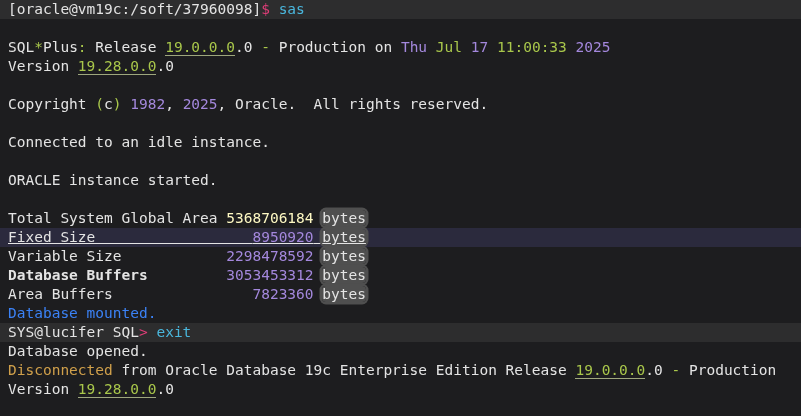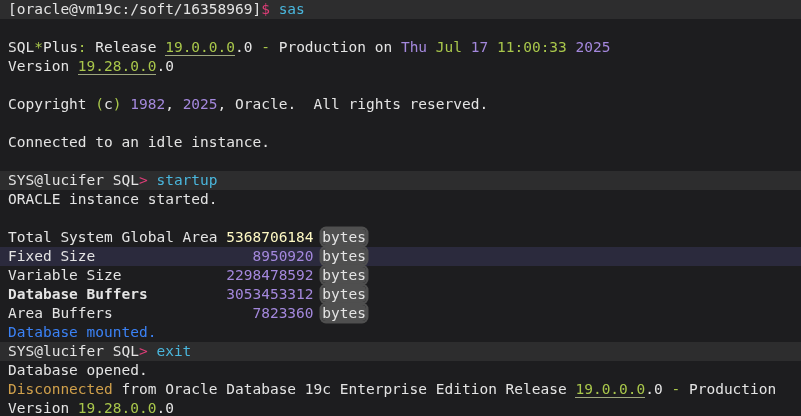--- a/index.html
+++ b/index.html
@@ -24,47 +24,47 @@
     line-height: 19px;
     padding: 0 8px;
     white-space: pre;
     color: var(--fg, #e4e4e4);
   }
   .line.command {
     background: var(--command-bar, #2d2d2e);
   }
   .line.row {
     background: var(--row-highlight, #2b2a3d);
+    text-decoration: underline;
   }
   .seg {
     white-space: pre;
   }
   .seg.underline {
     border-bottom: 1px solid rgba(202, 214, 158, 0.75);
   }
   .seg.badge {
     background: var(--badge-bg, #4f4f4f);
     border-radius: 4px;
     box-shadow: 0 0 0 2.5px var(--badge-bg, #4f4f4f);
   }
 </style>
 </head>
 <body>
 
 <div class="terminal">
-    <div class="line command"><span class="seg" style="color: rgb(228, 228, 228);">[oracle@vm19c:/soft/16358969]</span><span class="seg" style="color: rgb(221, 61, 119);">$</span><span class="seg" style="color: rgb(228, 228, 228);"> </span><span class="seg" style="color: rgb(74, 182, 220);">sas</span></div>
+    <div class="line command"><span class="seg" style="color: rgb(228, 228, 228);">[oracle@vm19c:/soft/37960098]</span><span class="seg" style="color: rgb(221, 61, 119);">$</span><span class="seg" style="color: rgb(228, 228, 228);"> </span><span class="seg" style="color: rgb(74, 182, 220);">sas</span></div>
     <div class="line"></div>
     <div class="line"><span class="seg" style="color: rgb(228, 228, 228);">SQL</span><span class="seg" style="color: rgb(169, 199, 75);">*</span><span class="seg" style="color: rgb(228, 228, 228);">Plus</span><span class="seg" style="color: rgb(169, 199, 75);">:</span><span class="seg" style="color: rgb(228, 228, 228);"> Release </span><span class="seg underline" style="color: rgb(169, 199, 75);">19.0.0.0</span><span class="seg" style="color: rgb(228, 228, 228);">.0 </span><span class="seg" style="color: rgb(169, 199, 75);">-</span><span class="seg" style="color: rgb(228, 228, 228);"> Production on </span><span class="seg" style="color: rgb(164, 136, 221);">Thu</span><span class="seg" style="color: rgb(228, 228, 228);"> </span><span class="seg" style="color: rgb(169, 199, 75);">Jul</span><span class="seg" style="color: rgb(228, 228, 228);"> </span><span class="seg" style="color: rgb(164, 136, 221);">17</span><span class="seg" style="color: rgb(228, 228, 228);"> </span><span class="seg" style="color: rgb(169, 199, 75);">11:00:33</span><span class="seg" style="color: rgb(228, 228, 228);"> </span><span class="seg" style="color: rgb(164, 136, 221);">2025</span></div>
     <div class="line"><span class="seg" style="color: rgb(228, 228, 228);">Version </span><span class="seg underline" style="color: rgb(169, 199, 75);">19.28.0.0</span><span class="seg" style="color: rgb(228, 228, 228);">.0</span></div>
     <div class="line"></div>
     <div class="line"><span class="seg" style="color: rgb(228, 228, 228);">Copyright </span><span class="seg" style="color: rgb(169, 199, 75);">(</span><span class="seg" style="color: rgb(228, 228, 228);">c</span><span class="seg" style="color: rgb(169, 199, 75);">)</span><span class="seg" style="color: rgb(228, 228, 228);"> </span><span class="seg" style="color: rgb(164, 136, 221);">1982</span><span class="seg" style="color: rgb(228, 228, 228);">, </span><span class="seg" style="color: rgb(164, 136, 221);">2025</span><span class="seg" style="color: rgb(228, 228, 228);">, Oracle.  All rights reserved.</span></div>
     <div class="line"></div>
     <div class="line"><span class="seg" style="color: rgb(228, 228, 228);">Connected to an idle instance.</span></div>
     <div class="line"></div>
-    <div class="line command"><span class="seg" style="color: rgb(228, 228, 228);">SYS@lucifer SQL</span><span class="seg" style="color: rgb(221, 61, 119);">&gt;</span><span class="seg" style="color: rgb(228, 228, 228);"> </span><span class="seg" style="color: rgb(74, 182, 220);">startup</span></div>
     <div class="line"><span class="seg" style="color: rgb(228, 228, 228);">ORACLE instance started.</span></div>
     <div class="line"></div>
     <div class="line"><span class="seg" style="color: rgb(228, 228, 228);">Total System Global Area </span><span class="seg" style="color: #fef9c3;">5368706184</span><span class="seg" style="color: rgb(228, 228, 228);"> </span><span class="seg badge" style="color: rgb(228, 228, 228);">bytes</span></div>
     <div class="line row"><span class="seg" style="color: rgb(228, 228, 228);">Fixed Size                  </span><span class="seg" style="color: rgb(164, 136, 221);">8950920</span><span class="seg" style="color: rgb(228, 228, 228);"> </span><span class="seg badge" style="color: rgb(228, 228, 228);">bytes</span></div>
     <div class="line"><span class="seg" style="color: rgb(228, 228, 228);">Variable Size            </span><span class="seg" style="color: rgb(164, 136, 221);">2298478592</span><span class="seg" style="color: rgb(228, 228, 228);"> </span><span class="seg badge" style="color: rgb(228, 228, 228);">bytes</span></div>
     <div class="line"><span class="seg" style="color: rgb(228, 228, 228); font-weight: bold;">Database Buffers         </span><span class="seg" style="color: rgb(164, 136, 221);">3053453312</span><span class="seg" style="color: rgb(228, 228, 228);"> </span><span class="seg badge" style="color: rgb(228, 228, 228);">bytes</span></div>
     <div class="line"><span class="seg" style="color: rgb(228, 228, 228);">Area Buffers                </span><span class="seg" style="color: rgb(164, 136, 221); text-align: right;">7823360</span><span class="seg" style="color: rgb(228, 228, 228);"> </span><span class="seg badge" style="color: rgb(228, 228, 228);">bytes</span></div>
     <div class="line"><span class="seg" style="color: #3b82f6;">Database mounted.</span></div>
     <div class="line command"><span class="seg" style="color: rgb(228, 228, 228);">SYS@lucifer SQL</span><span class="seg" style="color: rgb(221, 61, 119);">&gt;</span><span class="seg" style="color: rgb(228, 228, 228);"> </span><span class="seg" style="color: rgb(74, 182, 220);">exit</span></div>
     <div class="line"><span class="seg" style="color: rgb(228, 228, 228);">Database opened.</span></div>

